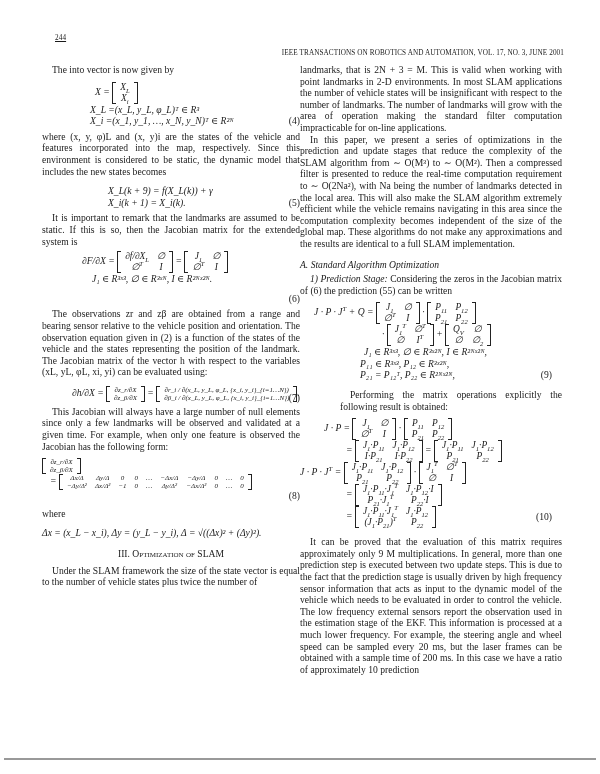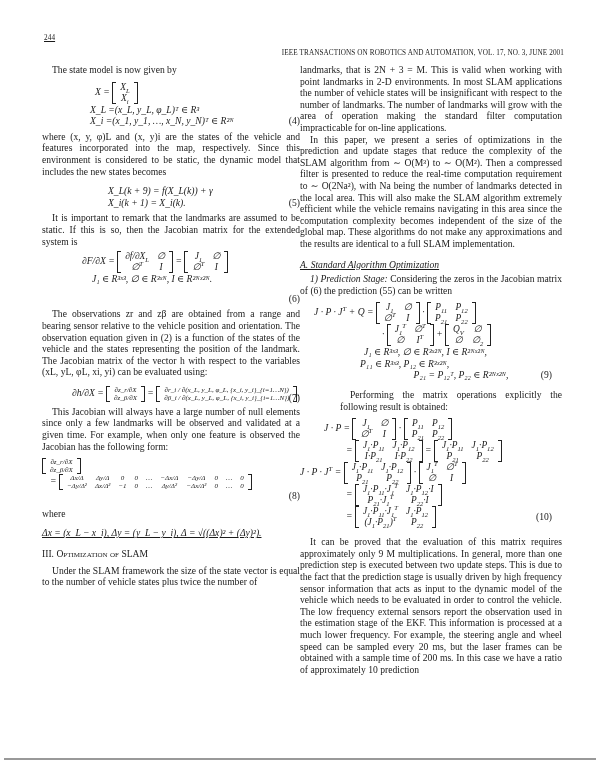--- a/index.html
+++ b/index.html
@@ -1,53 +1,53 @@
 <!DOCTYPE html>
 <html><head>
 <meta charset="utf-8">
 <style>
   html, body { margin:0; padding:0; background:#fff; }
   body { width:600px; height:774px; position:relative; overflow:hidden;
          font-family:"Liberation Serif","DejaVu Serif",serif; color:#1a1a1a; }
   .header { position:absolute; top:34px; left:42px; right:36px; height:12px;
             font-size:7.2px; letter-spacing:0.1px; }
-  .header .pnum { position:absolute; left:2px; top:0;text-decoration:underline; }
+  .header .pnum { position:absolute; left:13px; top:0;text-decoration:underline; }
   .header .jt { position:absolute; right:0; top:15px; }
   .col { position:absolute; top:64px; width:258px; font-size:9.6px; line-height:11.6px; }
   .col.left { left:42px; }
   .col.right { left:300px; width:262px; }
   p { margin:0; text-align:justify; }
   p.ind { text-indent:10px; }
   .eq { position:relative; font-style:italic; margin:4px 0; }
   .eqn { position:absolute; right:0; font-style:normal; }
   .ml { white-space:nowrap; }
   .mat { display:inline-block; vertical-align:middle; border-left:1px solid #222; border-right:1px solid #222;
          padding:0 3px; position:relative; }
   .mat::before, .mat::after { content:""; position:absolute; top:0; bottom:0; width:3px;
          border-top:1px solid #222; border-bottom:1px solid #222; }
   .mat::before { left:0; } .mat::after { right:0; }
   .mat table { border-collapse:collapse; }
   .mat td { padding:0 4px; text-align:center; font-size:9.4px; line-height:11px; }
   .small td { font-size:7px; line-height:8px; }
-  .sec { margin:9px 0 5px 0; font-size:9.6px; }
+  .sec { text-align:center; margin:9px 0 5px 0; font-size:9.6px; }
   .sc { font-variant:small-caps; }
-  .sub { margin:9px 0 3px 0; font-style:italic;text-decoration:underline; }
+  .sub { margin:9px 0 3px 0; font-style:italic; }
   .rule { position:absolute; left:4px; right:4px; top:758px; height:2px; background:#999; }
   sub, sup { font-size:70%; line-height:0; }
 </style>
 </head>
 <body>
 
 <div class="header">
   <span class="pnum">244</span>
   <span class="jt">IEEE TRANSACTIONS ON ROBOTICS AND AUTOMATION, VOL. 17, NO. 3, JUNE 2001</span>
 </div>
 
 <div class="col left">
-  <p class="ind">The state model is now given by</p>
+  <p class="ind">The into vector is now given by</p>
 
   <div class="eq" style="padding-left:48px;margin-top:6px;">
     <div class="ml" style="padding-left:5px;">X = <span class="mat"><table>
             <tbody>
               <tr>
                 <td>X<sub>L</sub></td>
               </tr>
               <tr>
                 <td>X<sub>i</sub></td>
               </tr>
@@ -164,21 +164,21 @@
                 <td>…</td>
                 <td>0</td>
               </tr>
       </tbody>
           </table></span>
     </div>
     <div style="text-align:right;font-style:normal;">(8)</div>
   </div>
 
   <p style="margin-top:6px;">where</p>
-  <div class="eq ml" style="margin:8px 0 8px 0;text-decoration:underline;">Δx = (x_L − x_i),  Δy = (y_L − y_i),  Δ = √((Δx)² + (Δy)²).</div>
+  <div class="eq ml" style="margin:8px 0 8px 0;">Δx = (x_L − x_i),  Δy = (y_L − y_i),  Δ = √((Δx)² + (Δy)²).</div>
 
 
   <div class="sec">
     <span>III.</span>
     <span class="sc">Optimization of SLAM</span>
   </div>
 
   <p class="ind">Under the SLAM framework the size of the state vector is equal to the number of vehicle states plus twice the number of</p>
 </div>
 
@@ -231,21 +231,21 @@
                 <td>∅</td>
               </tr>
               <tr>
                 <td>∅</td>
                 <td>∅<sub>2</sub></td>
               </tr>
             </tbody>
           </table></span></div>
     <div class="ml" style="padding-left:50px;">J₁ ∈ R³ˣ³,  ∅ ∈ R³ˣ²ᴺ,  I ∈ R²ᴺˣ²ᴺ,</div>
     <div class="ml" style="padding-left:46px;">P₁₁ ∈ R³ˣ³,  P₁₂ ∈ R³ˣ²ᴺ,</div>
-    <div class="ml" style="padding-left:46px;text-align:center;">P₂₁ = P₁₂ᵀ,  P₂₂ ∈ R²ᴺˣ²ᴺ,</div>
+    <div class="ml" style="padding-left:46px;">P₂₁ = P₁₂ᵀ,  P₂₂ ∈ R²ᴺˣ²ᴺ,</div>
     <span class="eqn" style="bottom:0;right:10px;">(9)</span>
   </div>
 
   <p class="ind" style="margin-top:8px;margin-left:40px;">Performing the matrix operations explicitly the following result is obtained:</p>
 
   <div class="eq" style="margin-top:6px;">
     <div class="ml" style="padding-left:24px;">J · P = <span class="mat"><table>
             <tbody>
               <tr>
                 <td>J<sub>1</sub></td>

